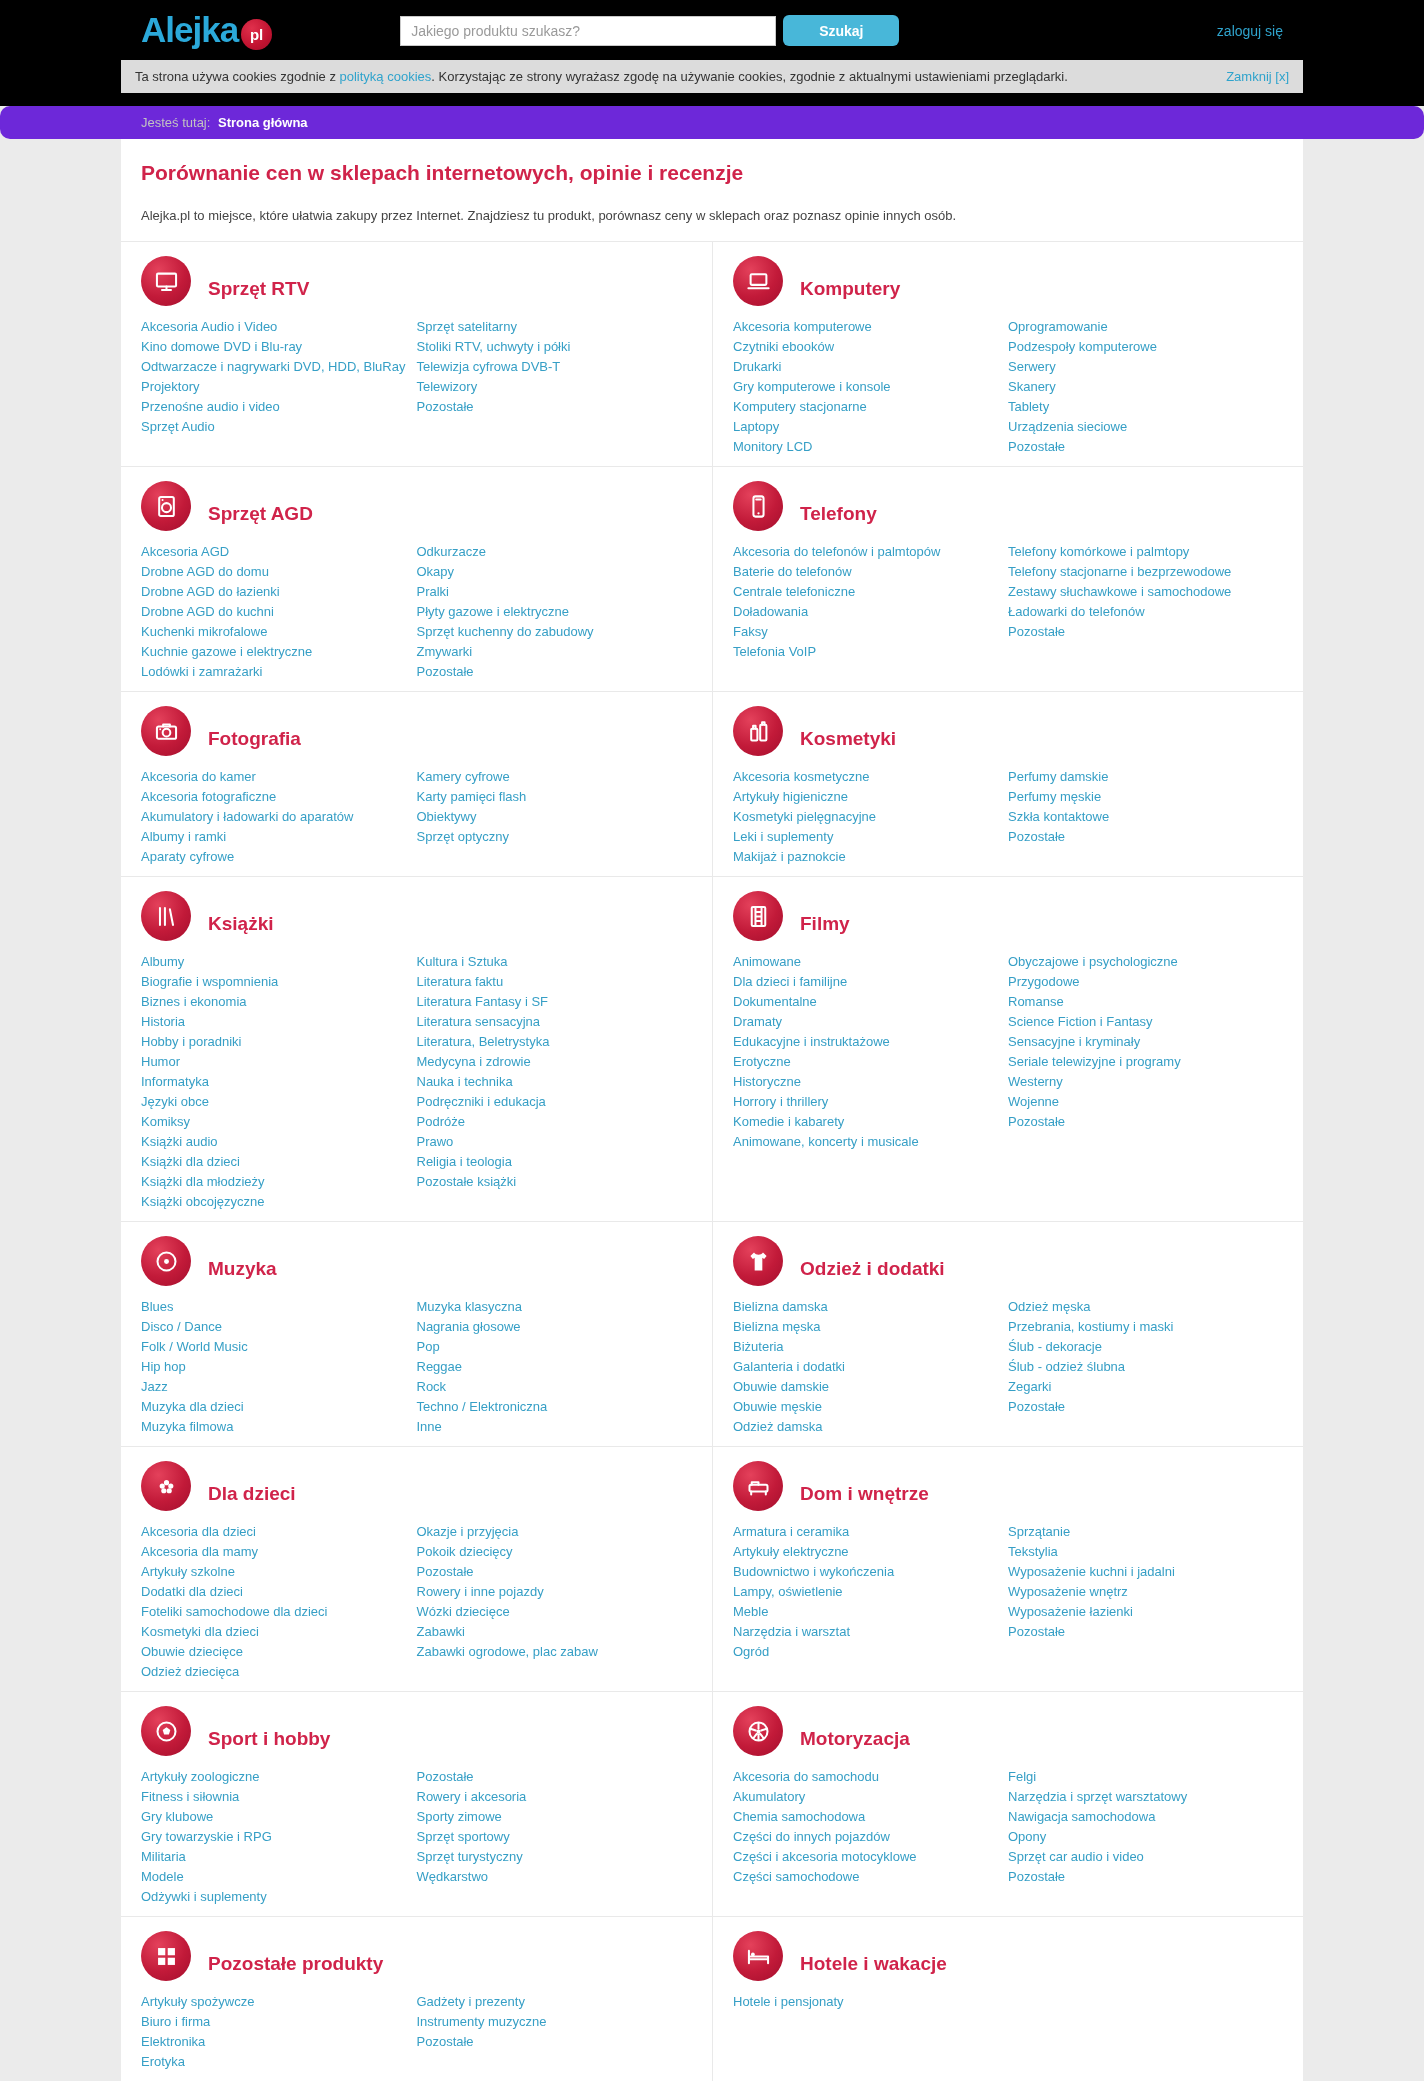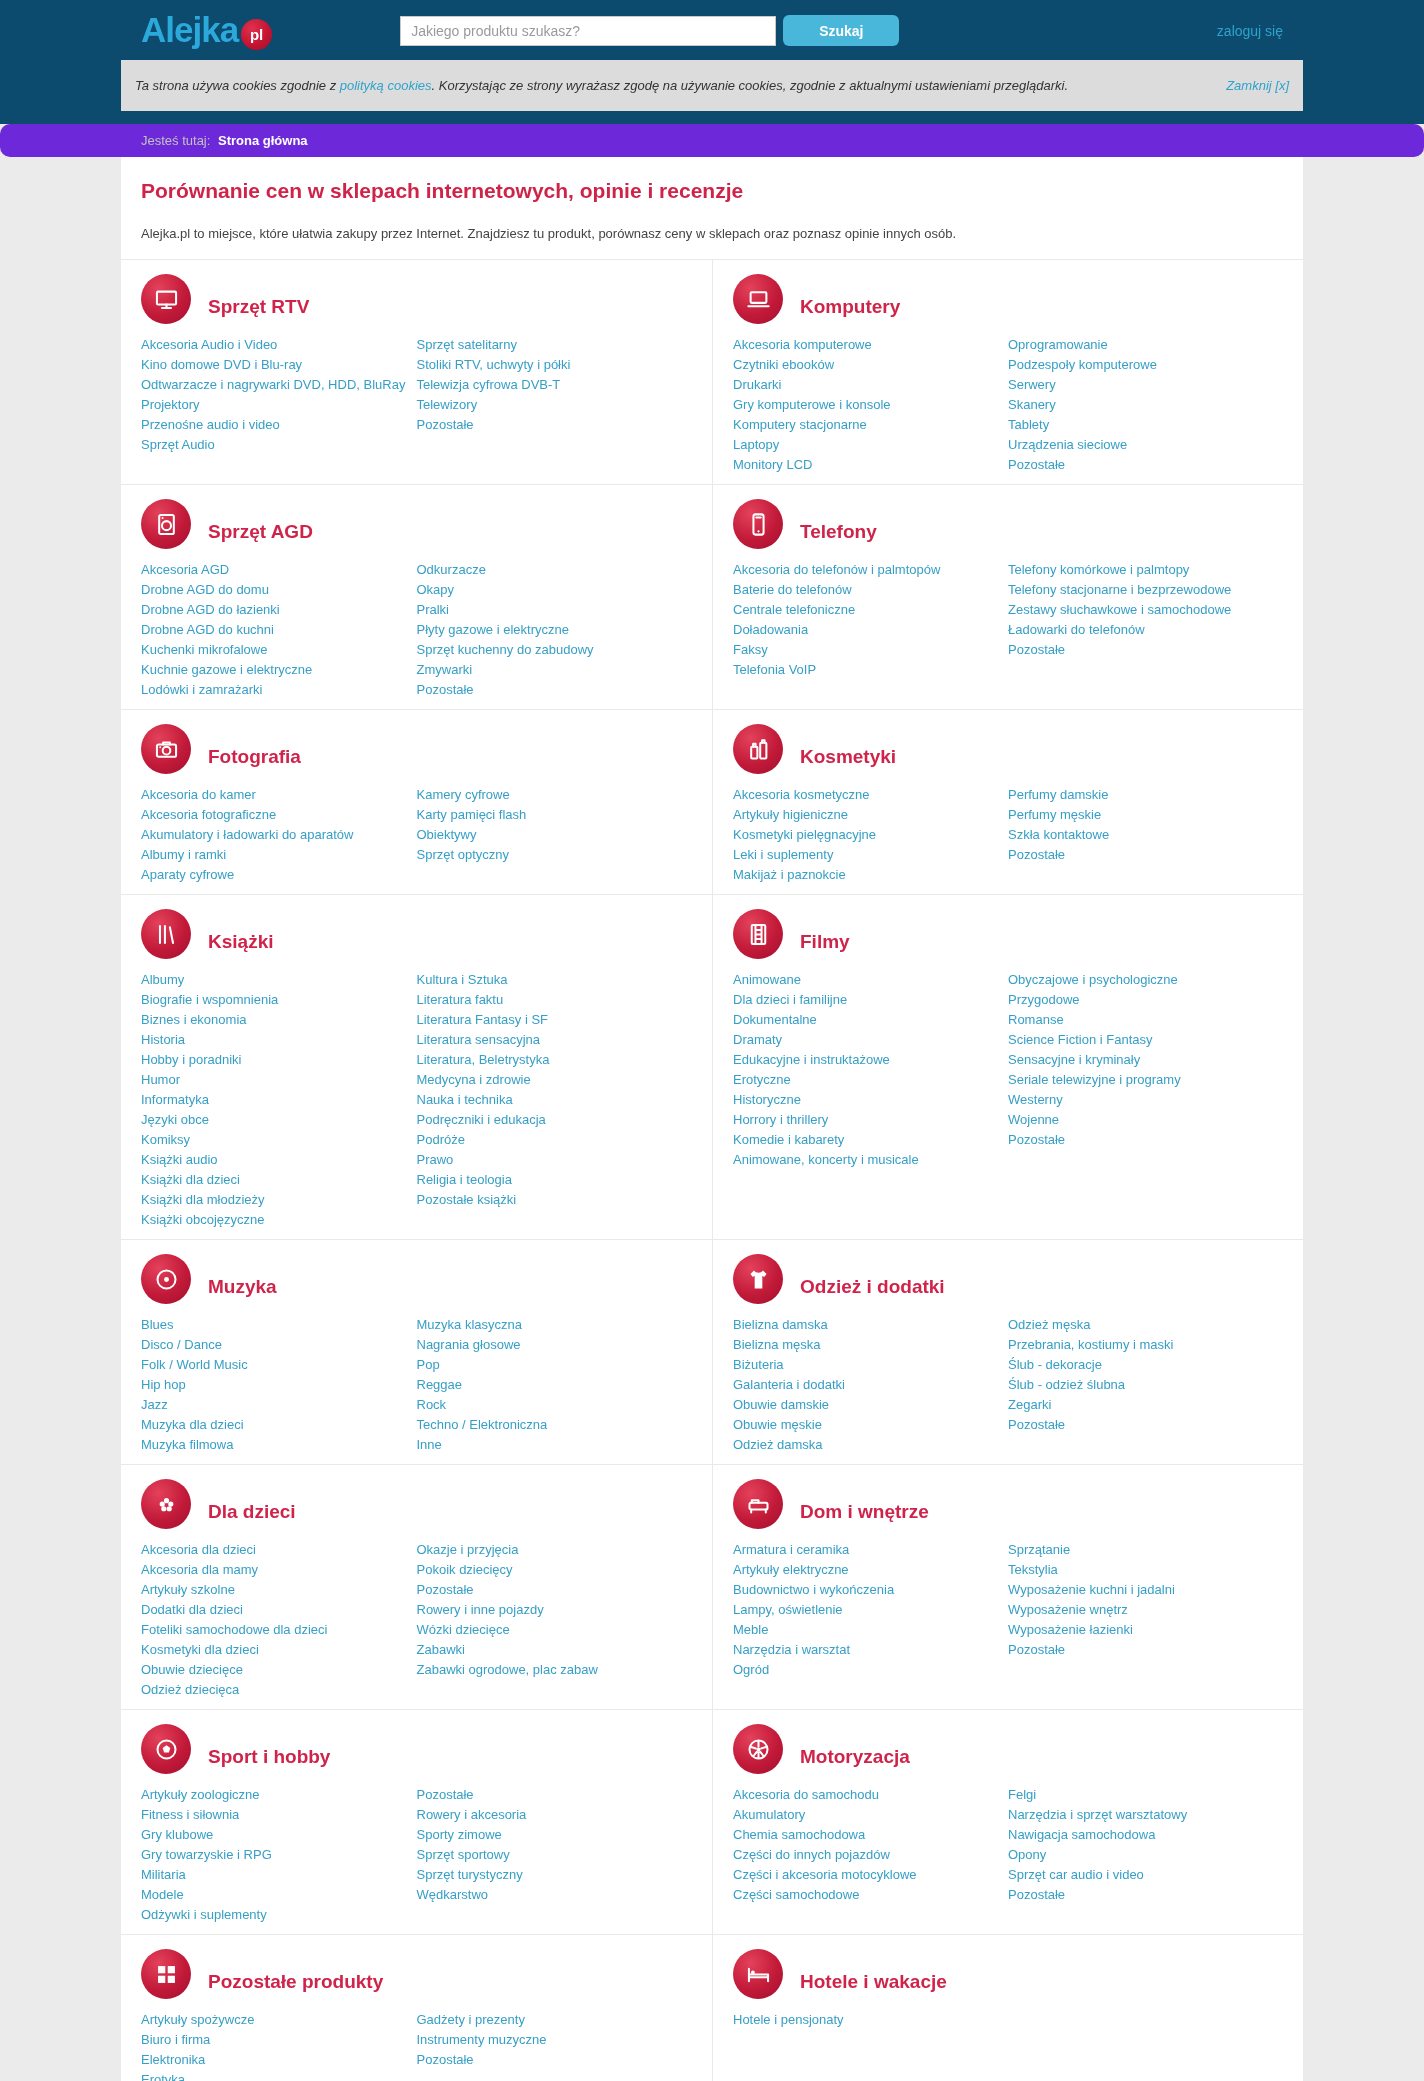--- a/index.html
+++ b/index.html
@@ -6,21 +6,21 @@
   html, body { margin: 0; padding: 0; }
   body {
     width: 1424px;
     background: #ebebeb;
     font-family: "Liberation Sans", sans-serif;
     color: #444;
   }
   .container { width: 1182px; margin: 0 auto; }
 
   
-  .top-area { background: #0c4a6e; padding-bottom: 13px; }
+  .top-area { background: #000000; padding-bottom: 13px; }
   .header-row { display: flex; align-items: center; padding: 11px 20px 10px; }
   .logo { display: flex; align-items: flex-start; text-decoration: none; cursor: pointer; }
   .logo-text { font-size: 35px; font-weight: bold; color: #2ba9da; letter-spacing: -1px; line-height: 38px; }
   .logo-badge {
     width: 31px; height: 31px; border-radius: 50%;
     background: radial-gradient(circle at 35% 30%, #e0304c, #c11330 60%, #a30e2b);
     color: #fff; font-size: 15px; font-weight: bold;
     display: flex; align-items: center; justify-content: center;
     margin-left: 3px; margin-top: 8px;
   }
@@ -34,21 +34,21 @@
   .search-btn {
     height: 31px; margin-left: 7px; padding: 0 36px;
     background: #48b7d9; color: #fff; font-weight: bold; font-size: 14px;
     border: none; border-radius: 6px; cursor: pointer;
     font-family: "Liberation Sans", sans-serif;
   }
   .login-link { margin-left: auto; color: #2fa3cc; font-size: 14px; text-decoration: none; cursor: pointer; }
 
   .cookie-bar {
     background: #dcdcdc; display: flex; align-items: center;
-    padding: 18px 14px; font-size: 13px; color: #333; font-style: italic;
+    padding: 9px 14px; font-size: 13px; color: #333;
   }
   .cookie-text { flex: 1; padding-right: 30px; }
   .cookie-link, .cookie-close { color: #2fa3cc; text-decoration: none; cursor: pointer; }
   .cookie-close { white-space: nowrap; }
 
   
   .breadcrumb-bar { background: #6d28d9; border-radius: 10px; }
   .breadcrumb { padding: 9px 20px; font-size: 13px; }
   .breadcrumb-prefix { color: #c2c2c2; }
   .breadcrumb-current { color: #ffffff; font-weight: bold; margin-left: 4px; }

